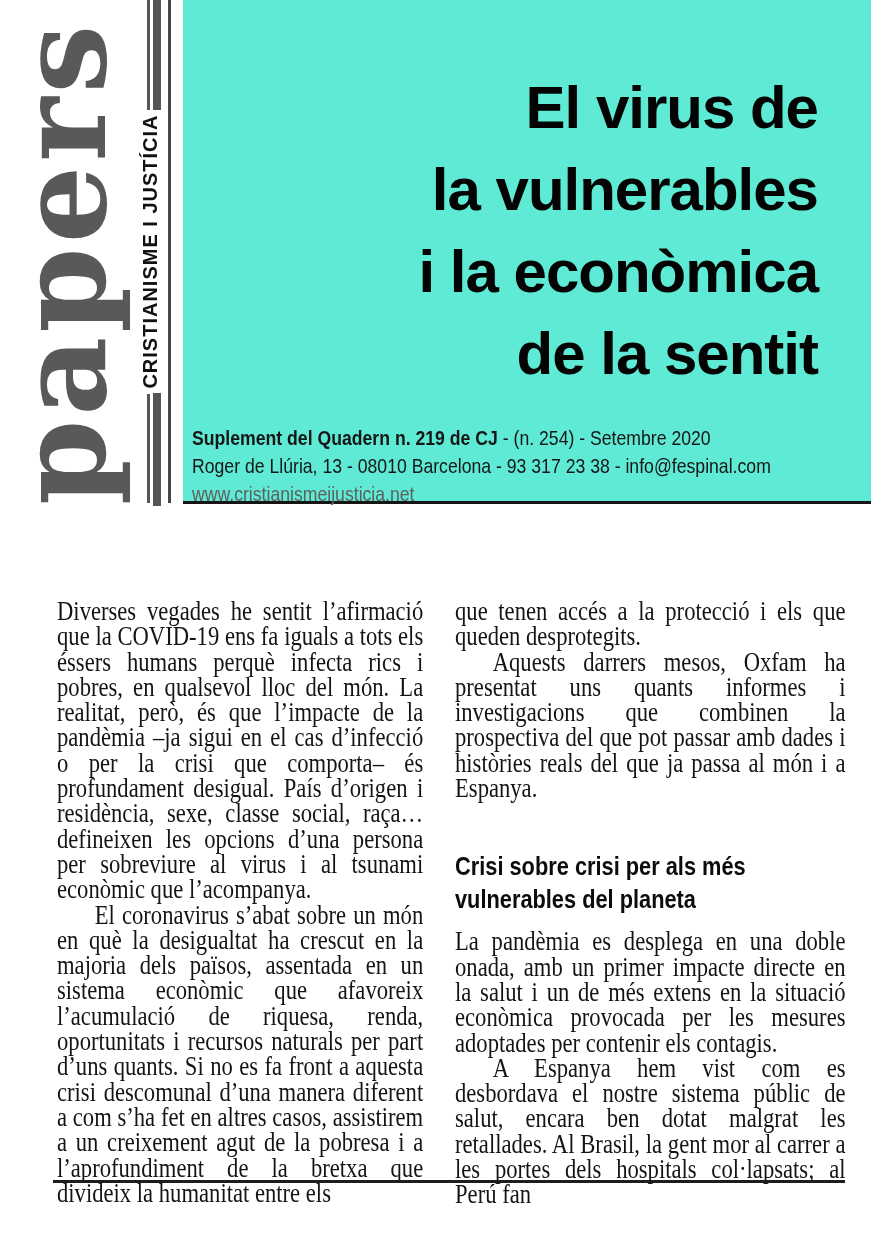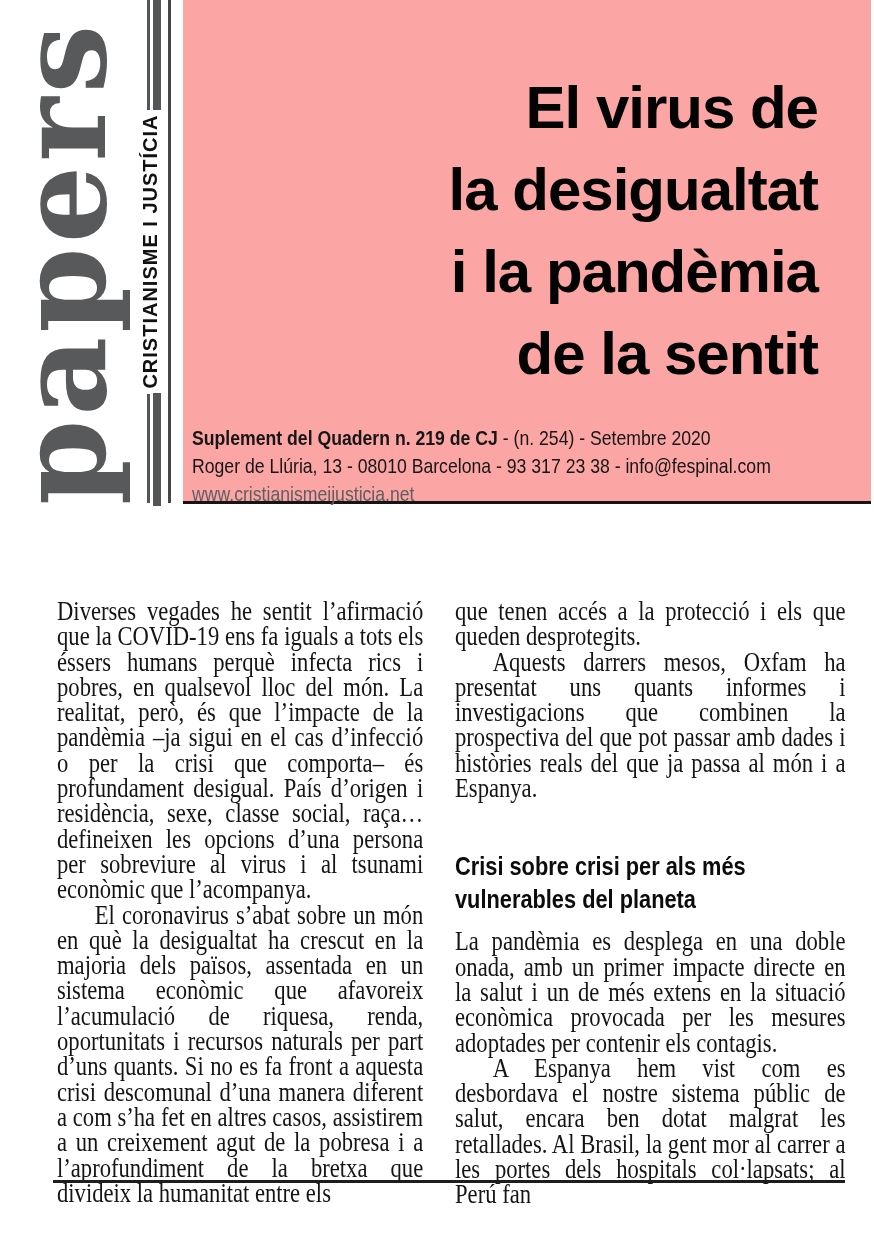--- a/index.html
+++ b/index.html
@@ -23,21 +23,21 @@
   .org{
     position:absolute;left:137px;top:113px;width:277px;height:26px;
     transform:rotate(-90deg) translateX(-277px);transform-origin:0 0;
     font-weight:bold;font-size:20px;line-height:26px;letter-spacing:1px;
     color:#111;text-align:center;white-space:nowrap;
   }
 
   
   .header-box{
     position:absolute;left:183px;top:0;width:688px;height:501px;
-    background:#fca5a5;border-bottom:3px solid #151515;
+    background:#5eead4;border-bottom:3px solid #151515;
   }
   .title{
     position:absolute;top:67px;right:53px;margin:0;
     font-weight:bold;font-size:60px;line-height:82px;letter-spacing:-1px;
     color:#030303;text-align:right;
   }
   .title span{display:block;}
   .pubinfo{
     position:absolute;left:9px;top:424px;width:810px;
     transform:scaleX(0.84);transform-origin:0 0;
@@ -75,22 +75,22 @@
 <div class="vrule vt-bot"></div>
 <div class="vrule vk-top"></div>
 <div class="vrule vk-bot"></div>
 <div class="vrule vr-full"></div>
 
 <div class="org">CRISTIANISME I JUSTÍCIA</div>
 
 <div class="header-box">
   <h1 class="title">
     <span>El virus de</span>
-    <span>la desigualtat</span>
-    <span>i la pandèmia</span>
+    <span>la vulnerables</span>
+    <span>i la econòmica</span>
     <span>de la sentit</span>
   </h1>
   <div class="pubinfo">
     <div><span class="b">Suplement del Quadern n. 219 de CJ</span><span> - (n. 254) - Setembre 2020</span></div>
     <div>Roger de Llúria, 13 - 08010 Barcelona - 93 317 23 38 - info@fespinal.com</div>
     <div class="website">www.cristianismeijusticia.net</div>
   </div>
 </div>
 
 <div class="col col-left" lang="ca">

